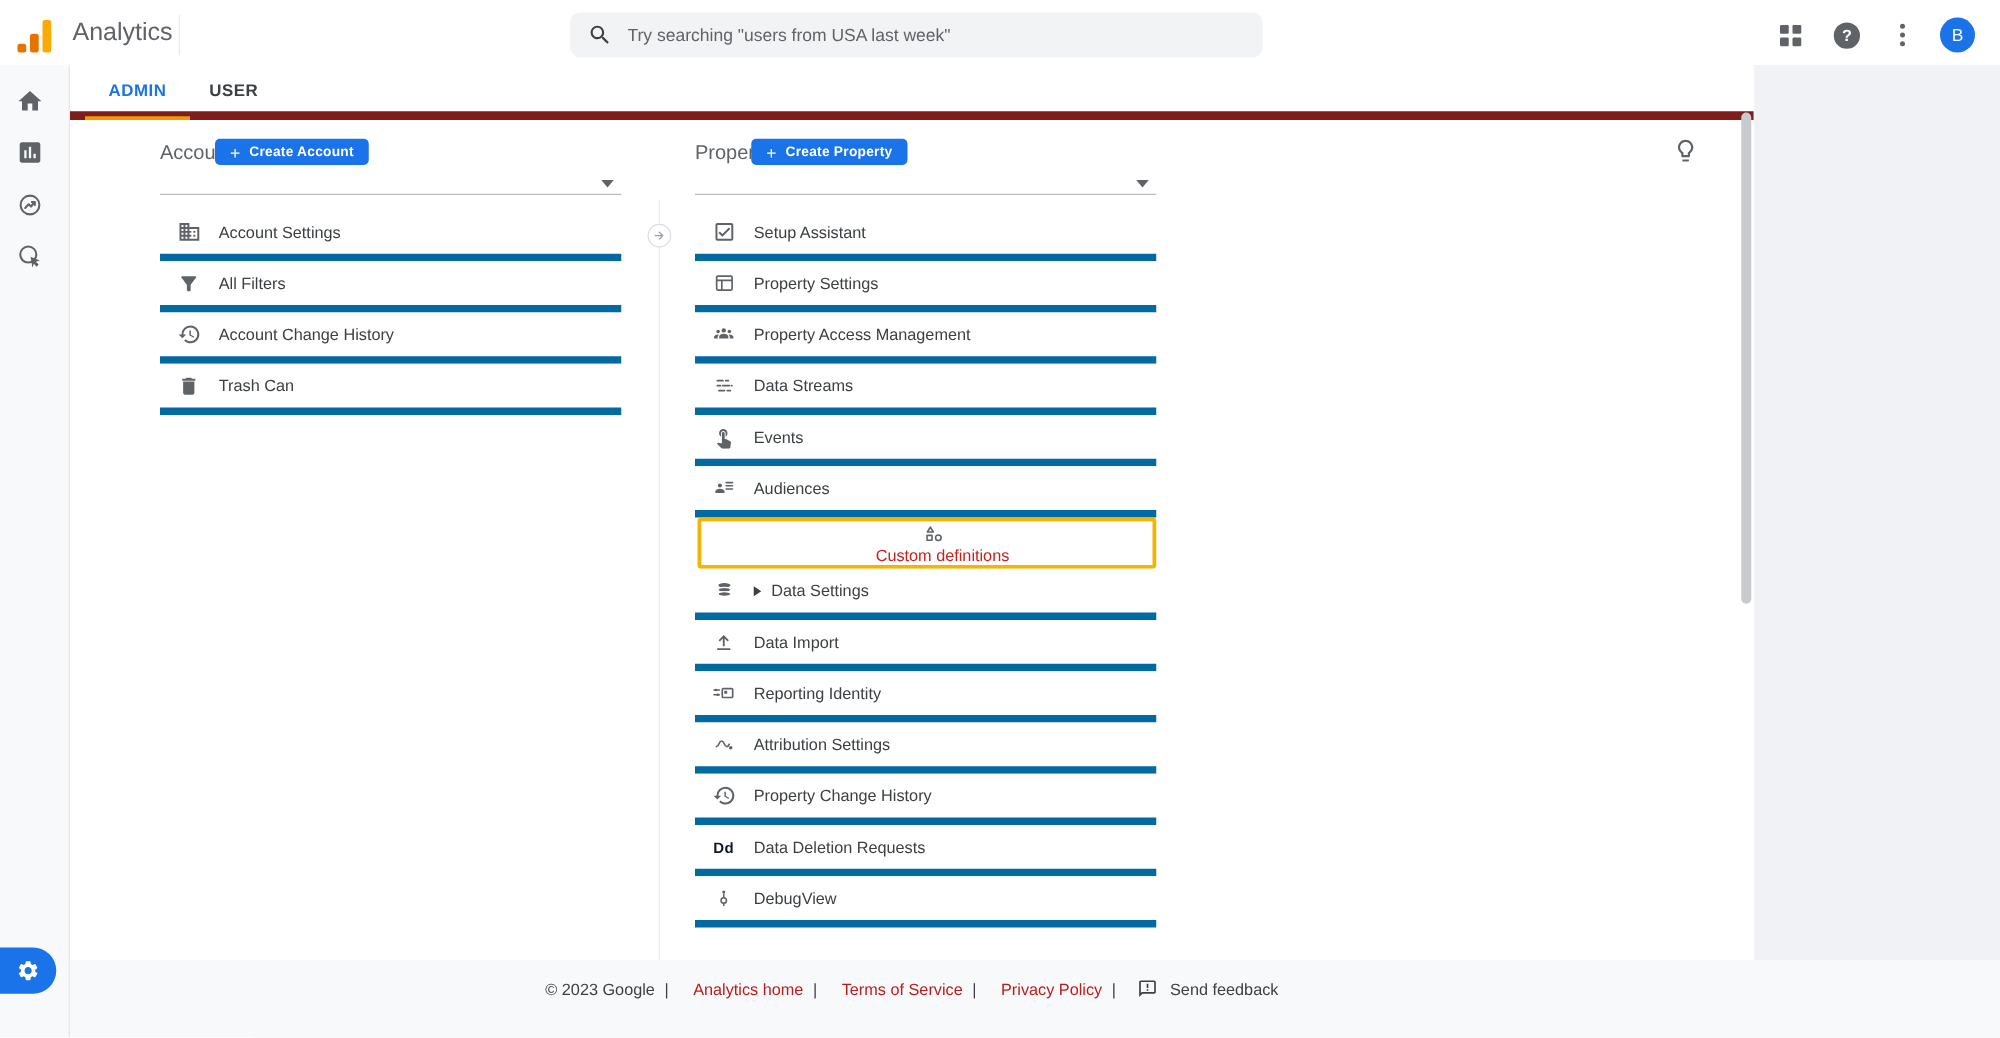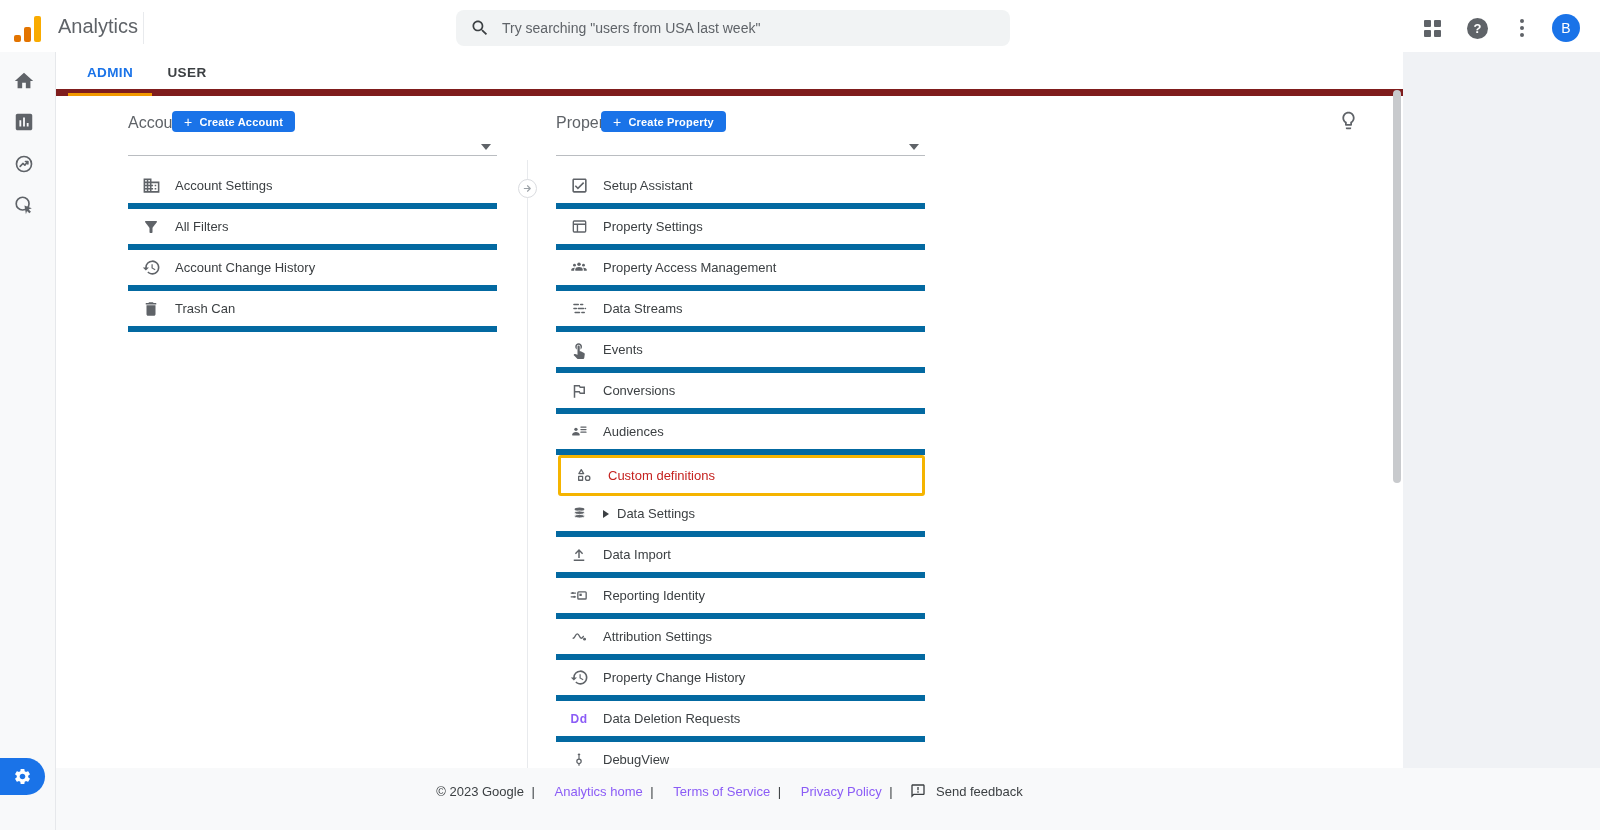--- a/index.html
+++ b/index.html
@@ -42,36 +42,36 @@
   .col-label { position:absolute; top:66px; font-size:16px; color:#5f6368; }
   .create-btn { position:absolute; top:63px; height:21px; background:#1a73e8; border:none; border-radius:4px; color:#fff; font-size:11px; font-weight:bold; font-family:"Liberation Sans", sans-serif; display:flex; align-items:center; gap:7px; padding:0 12px; cursor:pointer; letter-spacing:.2px; }
   .create-btn .plus { font-size:14px; font-weight:normal; line-height:1; }
   .select { position:absolute; top:88px; width:369px; height:20px; border-bottom:1px solid #babdc1; cursor:pointer; }
   .select .caret { position:absolute; right:6px; top:8px; width:0; height:0; border-left:5px solid transparent; border-right:5px solid transparent; border-top:6px solid #5f6368; }
 
   .list { position:absolute; top:120px; width:369px; }
   .row { height:41px; display:flex; align-items:center; padding-left:12px; border-bottom:6px solid #0369a1; cursor:pointer; background:#fff; }
   .ric { width:22px; height:20px; display:flex; align-items:center; justify-content:center; flex:0 0 auto; }
   .rlabel { margin-left:13px; font-size:13px; color:#3c4043; }
-  .row.highlighted { border:3px solid #f5b400; border-radius:3px; margin-left:2px; }
+  .row.highlighted { border:3px solid #f5b400; border-radius:3px; margin-left:2px;flex-direction:column; }
   .row.highlighted .rlabel { color:#c5221f; }
   .tri { width:0; height:0; border-top:4px solid transparent; border-bottom:4px solid transparent; border-left:6px solid #3c4043; margin-left:13px; display:inline-block; }
   .tri + .rlabel { margin-left:8px; }
-  .dd-glyph { font-size:12px; font-weight:bold; color:#8b5cf6; letter-spacing:.5px; }
+  .dd-glyph { font-size:12px; font-weight:bold; color:#0f172a; letter-spacing:.5px; }
 
   .vdiv { position:absolute; left:471px; top:112px; height:608px; border-left:1px solid #e8eaed; }
   .col-collapse { position:absolute; left:462px; top:131px; width:19px; height:19px; border:1px solid #dadce0; border-radius:50%; background:#fff; display:flex; align-items:center; justify-content:center; cursor:pointer; z-index:2; }
   .bulb { position:absolute; left:1282px; top:62px; width:21px; height:21px; cursor:pointer; }
 
   .scrollbar { position:absolute; left:1393px; top:90px; width:8px; height:393px; background:#c8cacd; border-radius:4px; z-index:7; cursor:pointer; }
 
   
   .footer { position:absolute; left:56px; top:768px; width:1544px; height:62px; background:#f8f9fa; z-index:2; }
   .footer-inner { width:1347px; padding-top:15px; text-align:center; font-size:13px; color:#3c4043; }
-  .footer a { color:#8b5cf6; text-decoration:none; cursor:pointer;margin-left:12px; }
+  .footer a { color:#b91c1c; text-decoration:none; cursor:pointer;margin-left:12px; }
   .fsep { margin:0 4px; }
   .fb-icon { display:inline-block; vertical-align:-3px; margin:0 6px 0 10px; }
 </style>
 </head>
 <body>
 
 <div class="topbar">
   <div class="logo-wrap">
     <span class="lg-dot"></span>
       <span class="lg-mid"></span>
@@ -240,28 +240,20 @@
         </span>
       <span class="rlabel">Data Streams</span>
     </div>
     <div class="row">
       <span class="ric">
           <svg width="18" height="18" viewBox="0 0 24 24" fill="#5f6368">
             <path d="M9 11.24V7.5C9 6.12 10.12 5 11.5 5S14 6.12 14 7.5v3.74c1.21-.81 2-2.18 2-3.74C16 5.01 13.99 3 11.5 3S7 5.01 7 7.5c0 1.56.79 2.93 2 3.74zm9.84 4.63l-4.54-2.26c-.17-.07-.35-.11-.54-.11H13v-6c0-.83-.67-1.5-1.5-1.5S10 6.67 10 7.5v10.74c-3.6-.76-3.54-.75-3.67-.75-.31 0-.59.13-.79.33l-.79.8 4.94 4.94c.27.27.65.44 1.06.44h6.79c.75 0 1.33-.55 1.44-1.28l.75-5.27c.01-.07.02-.14.02-.2 0-.62-.38-1.16-.91-1.38z"></path>
           </svg>
         </span>
       <span class="rlabel">Events</span>
-    </div>
-    <div class="row">
-      <span class="ric">
-          <svg width="18" height="18" viewBox="0 0 24 24" fill="#5f6368">
-            <path d="M14 6l-1-2H5v17h2v-7h5l1 2h7V6h-6zm4 8h-4l-1-2H7V6h5l1 2h5v6z"></path>
-          </svg>
-        </span>
-      <span class="rlabel">Conversions</span>
     </div>
     <div class="row">
       <span class="ric">
           <svg width="19" height="19" viewBox="0 0 24 24" fill="#5f6368">
             <circle cx="7.5" cy="9.3" r="2.1"></circle>
             <path d="M7.5 12.6c-2.5 0-4.6 1.3-4.6 2.9V17h9.2v-1.5c0-1.6-2.1-2.9-4.6-2.9z"></path>
             <path d="M13.8 6.4h6.4M13.8 9.6h6.4M13.8 12.8h6.4" stroke="#5f6368" stroke-width="1.6" stroke-linecap="round"></path>
           </svg>
         </span>
       <span class="rlabel">Audiences</span>

